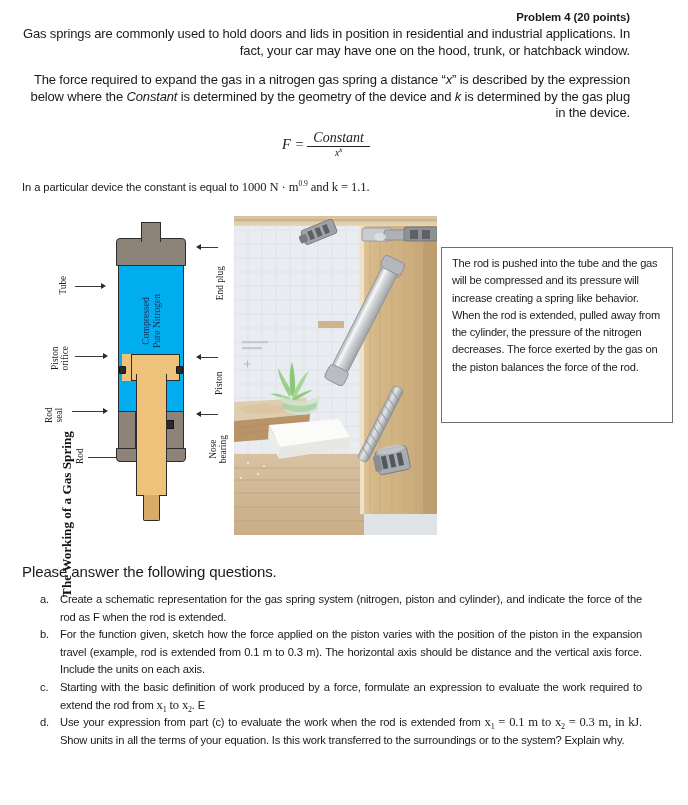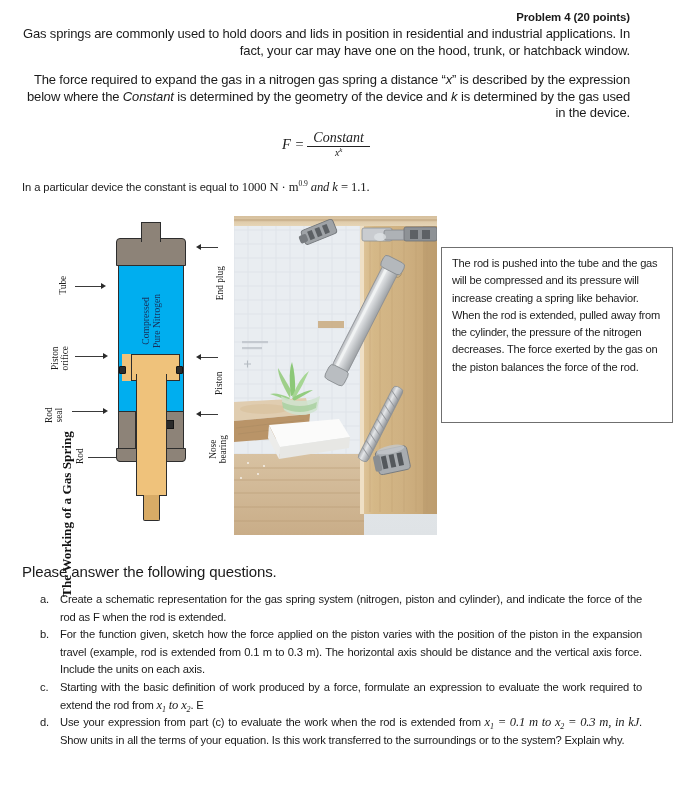--- a/index.html
+++ b/index.html
@@ -90,21 +90,21 @@
   sup.small { font-size: 0.68em; vertical-align: super; line-height: 0; }
 
   .constline {
     position: absolute;
     left: 22px;
     top: 180px;
     width: 620px;
     font-size: 11.2px;
     letter-spacing: -0.1px;
   }
-  .mathser { font-family: "Liberation Serif", serif; font-style: italic; font-size: 12.6px; }
+  .mathser { font-family: "Liberation Serif", serif; font-size: 12.6px; }
   .mathser-up { font-family: "Liberation Serif", serif; font-style: normal; font-size: 12.6px; }
 
   
   .figure-zone {
     position: absolute;
     left: 0;
     top: 206px;
     width: 688px;
     height: 340px;
   }
@@ -337,21 +337,21 @@
   sub.small { font-size: 0.72em; vertical-align: sub; line-height: 0; }
 </style>
 </head>
 <body>
 
 <div class="page">
 
   <div class="intro">
     <p class="prob-title">Problem 4 (20 points)</p>
     <p class="para">Gas springs are commonly used to hold doors and lids in position in residential and industrial applications. In fact, your car may have one on the hood, trunk, or hatchback window.</p>
-    <p class="para spaced"><span>The force required to expand the gas in a nitrogen gas spring a distance “</span><span class="em-i">x</span><span>” is described by the expression below where the </span><span class="em-i">Constant</span><span> is determined by the geometry of the device and </span><span class="em-i">k</span><span> is determined by the gas used in the device.</span></p>
+    <p class="para spaced"><span>The force required to expand the gas in a nitrogen gas spring a distance “</span><span class="em-i">x</span><span>” is described by the expression below where the </span><span class="em-i">Constant</span><span> is determined by the geometry of the device and </span><span class="em-i">k</span><span> is determined by the gas plug in the device.</span></p>
   </div>
 
   <div class="formula-wrap">
     <span class="formula">
       <span class="lhs">F =</span><span class="frac"><span class="num">Constant</span><span class="den"><span>x</span><sup class="small">k</sup></span></span>
     </span>
   </div>
 
   <div class="constline"><span>In a particular device the constant is equal to </span><span class="mathser-up">1000 N · m</span><sup class="small mathser-up">0.9</sup><span class="mathser"> and </span><span class="mathser">k</span><span class="mathser-up"> = 1.1.</span></div>
 

